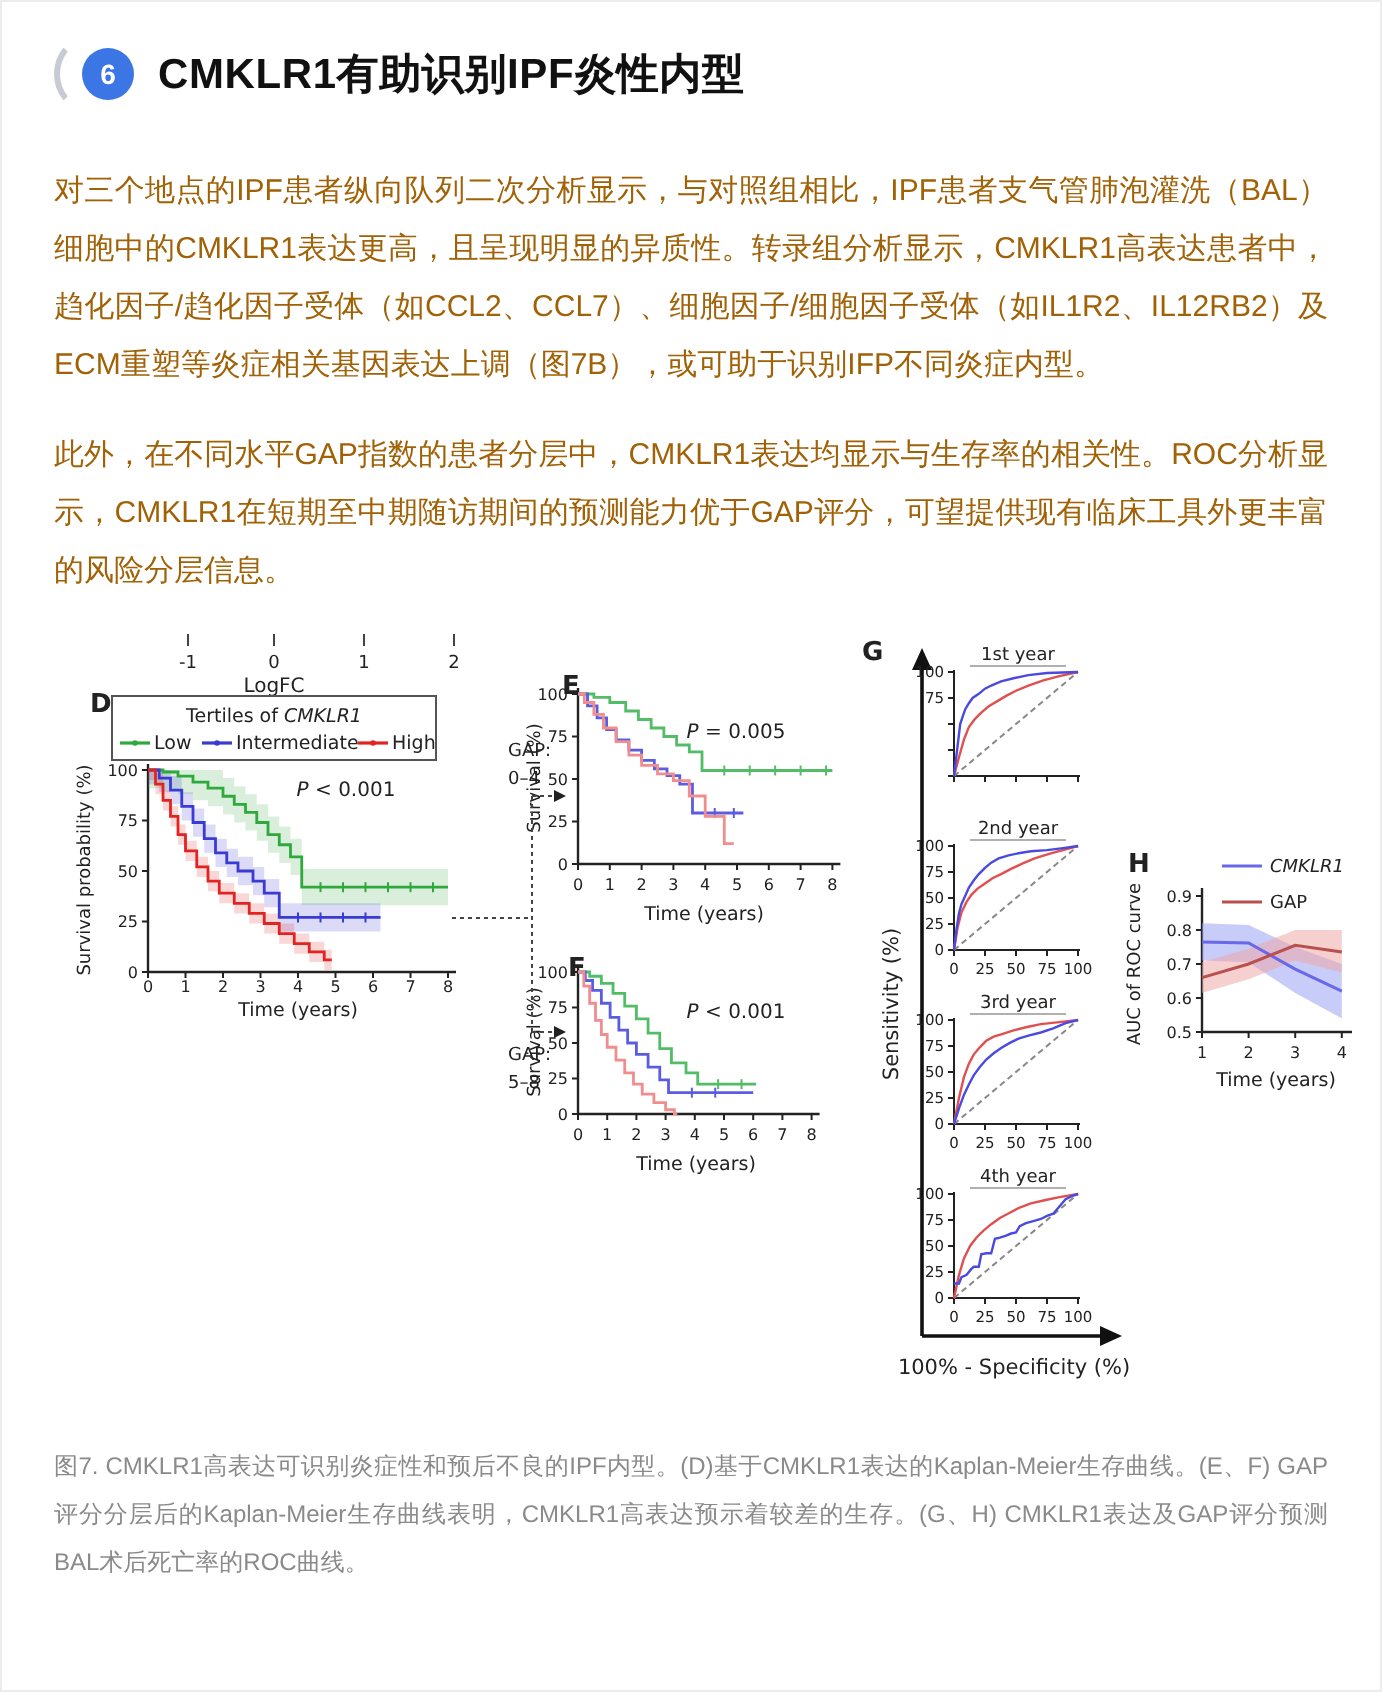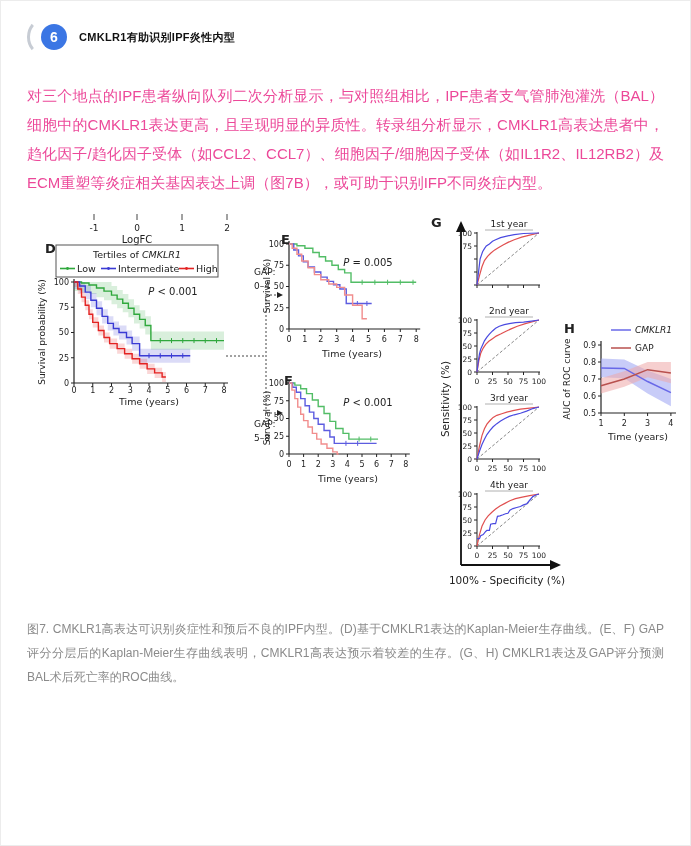--- a/index.html
+++ b/index.html
@@ -4,37 +4,38 @@
 <style>
   html,body{margin:0;padding:0;background:#fff;}
   .page{width:691px;min-height:846px;box-sizing:border-box;padding:16px 26px 18px;
         border:1px solid #ececec;font-family:"Liberation Sans","DejaVu Sans",sans-serif;}
   header{display:flex;align-items:center;margin:2px 0 26px;}
   .arc{display:inline-block;width:24px;height:30px;border:3px solid #c7ccd4;border-radius:50%;
        border-top-color:transparent;border-right-color:transparent;border-bottom-color:transparent;
        margin-right:-16px;}
   .badge{width:26px;height:26px;border-radius:50%;background:#3b76e4;color:#fff;font-size:14px;
          font-weight:bold;display:flex;align-items:center;justify-content:center;z-index:1;}
-  h1{font-size:11px;margin:0 0 0 12px;color:#111;font-weight:bold;letter-spacing:.3px;}
-  .body-text{font-size:15px;line-height:29px;color:#ec4899;margin:0 0 16px;text-align:justify;}
+  h1{font-size:21px;margin:0 0 0 12px;color:#111;font-weight:bold;letter-spacing:.3px;}
+  .body-text{font-size:15px;line-height:29px;color:#a16207;margin:0 0 16px;text-align:justify;}
   .figure{margin:4px 0 0 2px;}
   .caption{font-size:12px;line-height:24px;color:#8a8a8a;margin:8px 0 0;text-align:justify;}
   svg text{fill:#222;}
 </style>
 </head>
 <body>
 
 <div class="page">
   <header>
     <span class="arc"></span>
     <span class="badge">6</span>
     <h1>CMKLR1有助识别IPF炎性内型</h1>
   </header>
 
   <p class="body-text">对三个地点的IPF患者纵向队列二次分析显示，与对照组相比，IPF患者支气管肺泡灌洗（BAL）细胞中的CMKLR1表达更高，且呈现明显的异质性。转录组分析显示，CMKLR1高表达患者中，趋化因子/趋化因子受体（如CCL2、CCL7）、细胞因子/细胞因子受体（如IL1R2、IL12RB2）及ECM重塑等炎症相关基因表达上调（图7B），或可助于识别IFP不同炎症内型。</p>
+  <p class="body-text">此外，在不同水平GAP指数的患者分层中，CMKLR1表达均显示与生存率的相关性。ROC分析显示，CMKLR1在短期至中期随访期间的预测能力优于GAP评分，可望提供现有临床工具外更丰富的风险分层信息。</p>
 
   <figure class="figure" style="margin:4px 0 0 2px;">
     <svg id="fig" width="660" height="392" viewBox="0 0 660 392" style="font-family:&quot;DejaVu Sans&quot;,sans-serif;">
         <g>
           <line x1="65" y1="1" x2="65" y2="7" stroke="#444" stroke-width="1"></line>
           <text x="65" y="18" text-anchor="middle" font-size="9">-1</text>
           <line x1="108" y1="1" x2="108" y2="7" stroke="#444" stroke-width="1"></line>
           <text x="108" y="18" text-anchor="middle" font-size="9">0</text>
           <line x1="153" y1="1" x2="153" y2="7" stroke="#444" stroke-width="1"></line>
           <text x="153" y="18" text-anchor="middle" font-size="9">1</text>

